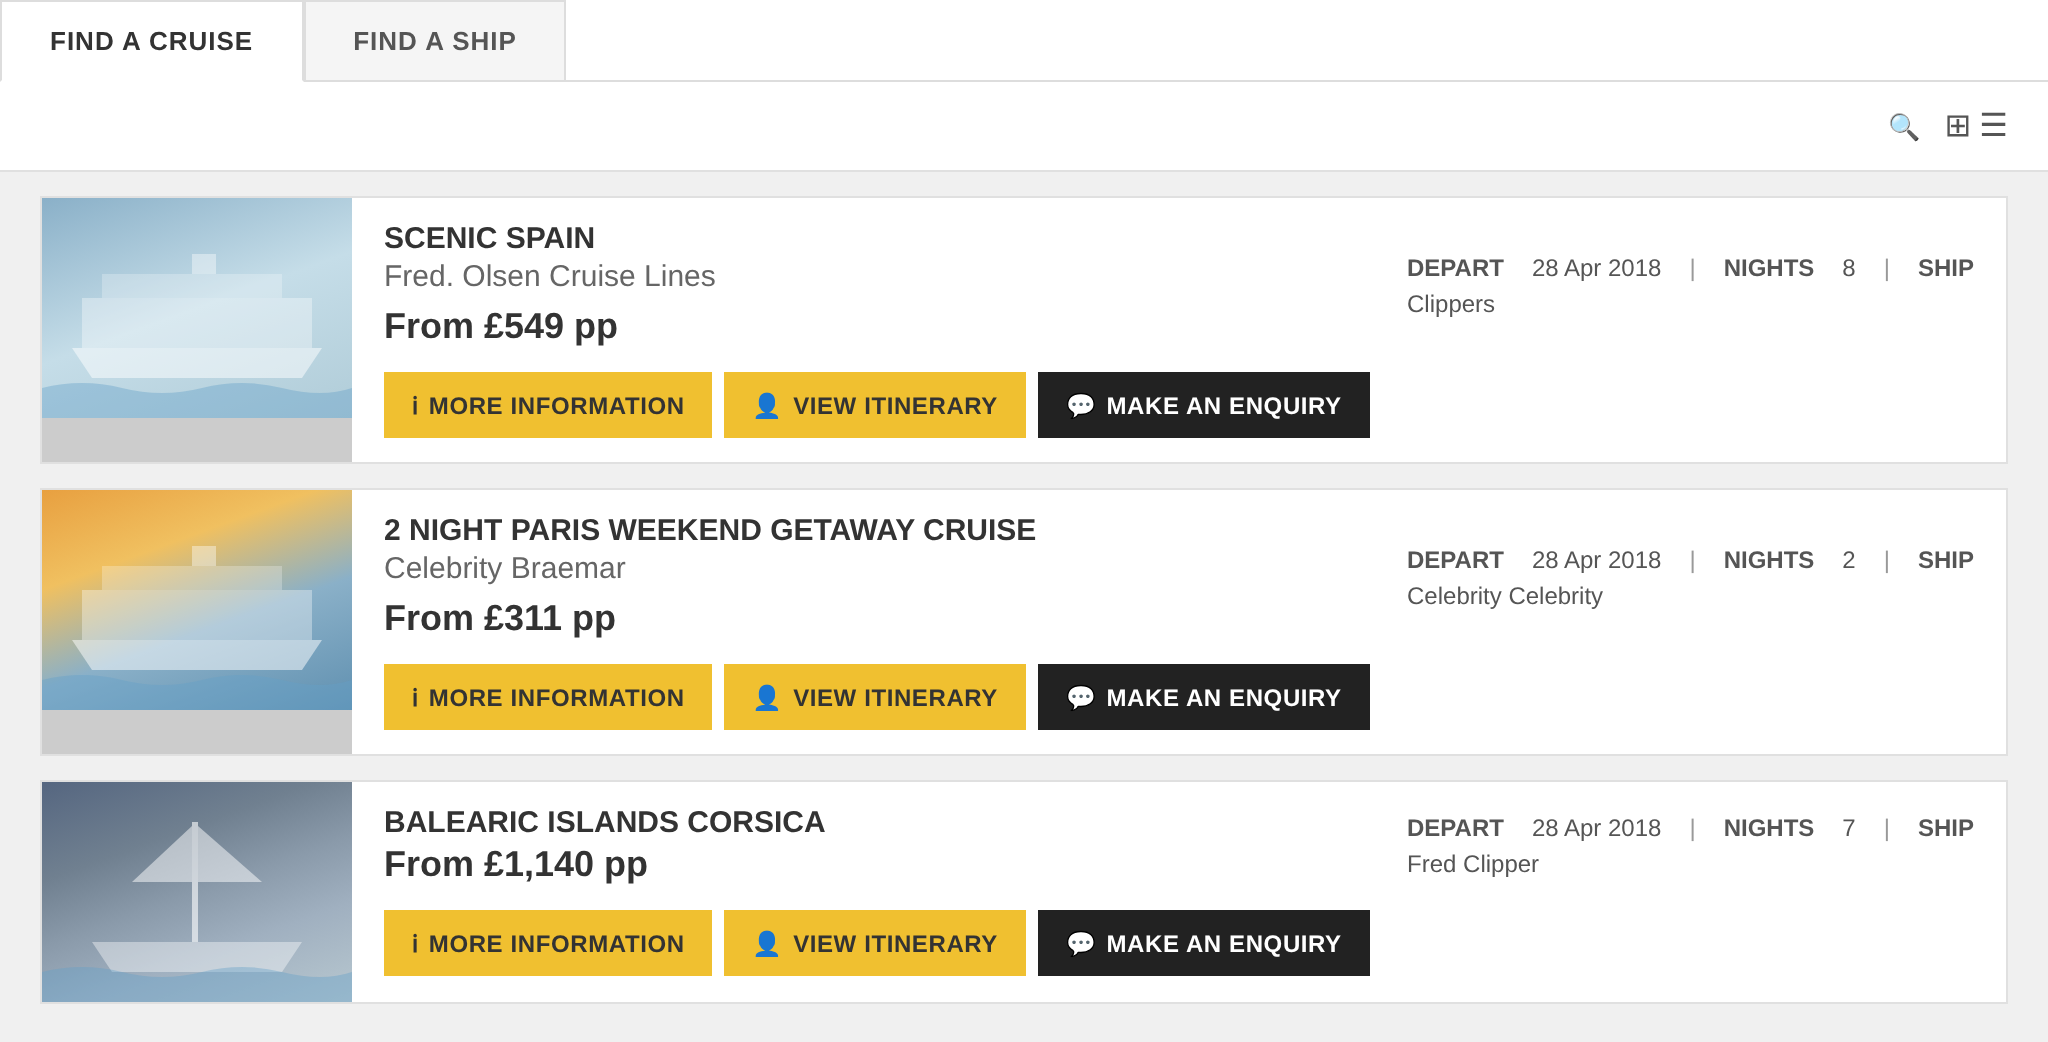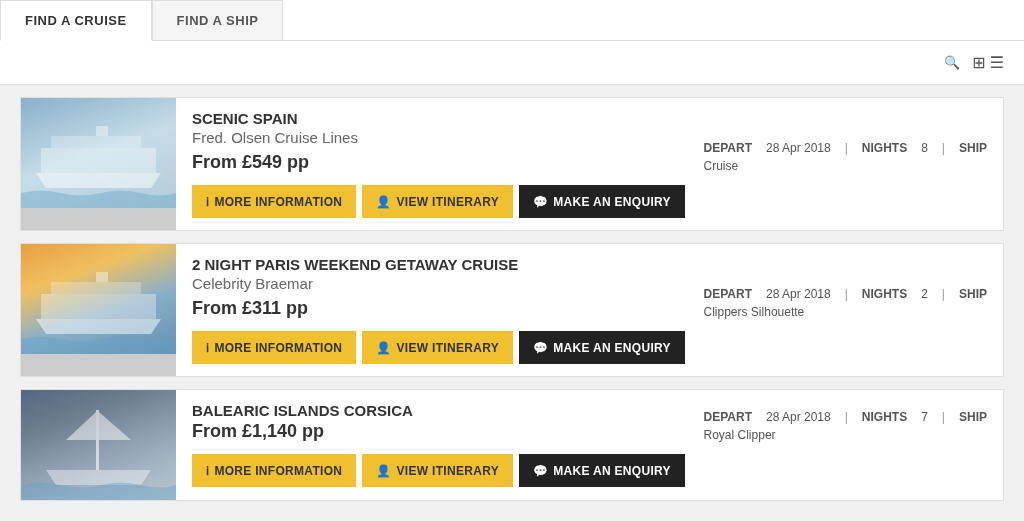--- a/index.html
+++ b/index.html
@@ -72,21 +72,21 @@
       align-items: center;
       justify-content: center;
       position: relative;
       overflow: hidden;
     }
     .ship-img-1 { background: linear-gradient(160deg, #8ab0c8 0%, #c5dde8 50%, #b0ccd8 100%); }
     .ship-img-2 { background: linear-gradient(160deg, #e8a040 0%, #f0c060 30%, #8ab0c8 60%, #6090b0 100%); }
     .ship-img-3 { background: linear-gradient(160deg, #556680 0%, #708090 30%, #8a9aaa 50%, #a0b0c0 70%, #b8c8d0 100%); }
 
     .card-body { flex: 1; padding: 12px 16px; }
-    .card-meta { display: flex; justify-content: space-between; align-items: flex-end; }
+    .card-meta { display: flex; justify-content: space-between; align-items: center; }
     .card-info { flex: 1; }
     .card-title { font-size: 15px; font-weight: bold; color: #333; text-transform: uppercase; margin-bottom: 2px; }
     .card-operator { font-size: 15px; color: #666; margin-bottom: 6px; }
     .card-price { font-size: 18px; font-weight: bold; color: #333; }
 
     .card-details { text-align: right; min-width: 230px; }
     .card-depart-row { display: flex; align-items: center; gap: 14px; font-size: 12px; color: #555; white-space: nowrap; }
     .card-depart-row .label { font-weight: bold; color: #555; }
     .card-depart-row .sep { color: #999; }
     .card-ship-name { font-size: 12px; color: #555; margin-top: 4px; text-align: left; }
@@ -156,21 +156,21 @@
       <div class="card-details">
         <div class="card-depart-row">
           <span class="label">DEPART</span>
           <span>28 Apr 2018</span>
           <span class="sep">|</span>
           <span class="label">NIGHTS</span>
           <span>8</span>
           <span class="sep">|</span>
           <span class="label">SHIP</span>
         </div>
-        <div class="card-ship-name">Cruise</div>
+        <div class="card-ship-name">Clippers</div>
       </div>
     </div>
     <div class="card-actions">
       <button class="btn btn-info">
         <span>ℹ</span>
         <span>MORE INFORMATION</span>
       </button>
       <button class="btn btn-itinerary">
         <span>👤</span>
         <span>VIEW ITINERARY</span>
@@ -204,21 +204,21 @@
       <div class="card-details">
         <div class="card-depart-row">
           <span class="label">DEPART</span>
           <span>28 Apr 2018</span>
           <span class="sep">|</span>
           <span class="label">NIGHTS</span>
           <span>2</span>
           <span class="sep">|</span>
           <span class="label">SHIP</span>
         </div>
-        <div class="card-ship-name">Clippers Silhouette</div>
+        <div class="card-ship-name">Celebrity Celebrity</div>
       </div>
     </div>
     <div class="card-actions">
       <button class="btn btn-info">
         <span>ℹ</span>
         <span>MORE INFORMATION</span>
       </button>
       <button class="btn btn-itinerary">
         <span>👤</span>
         <span>VIEW ITINERARY</span>
@@ -251,21 +251,21 @@
       <div class="card-details">
         <div class="card-depart-row">
           <span class="label">DEPART</span>
           <span>28 Apr 2018</span>
           <span class="sep">|</span>
           <span class="label">NIGHTS</span>
           <span>7</span>
           <span class="sep">|</span>
           <span class="label">SHIP</span>
         </div>
-        <div class="card-ship-name">Royal Clipper</div>
+        <div class="card-ship-name">Fred Clipper</div>
       </div>
     </div>
     <div class="card-actions">
       <button class="btn btn-info">
         <span>ℹ</span>
         <span>MORE INFORMATION</span>
       </button>
       <button class="btn btn-itinerary">
         <span>👤</span>
         <span>VIEW ITINERARY</span>

